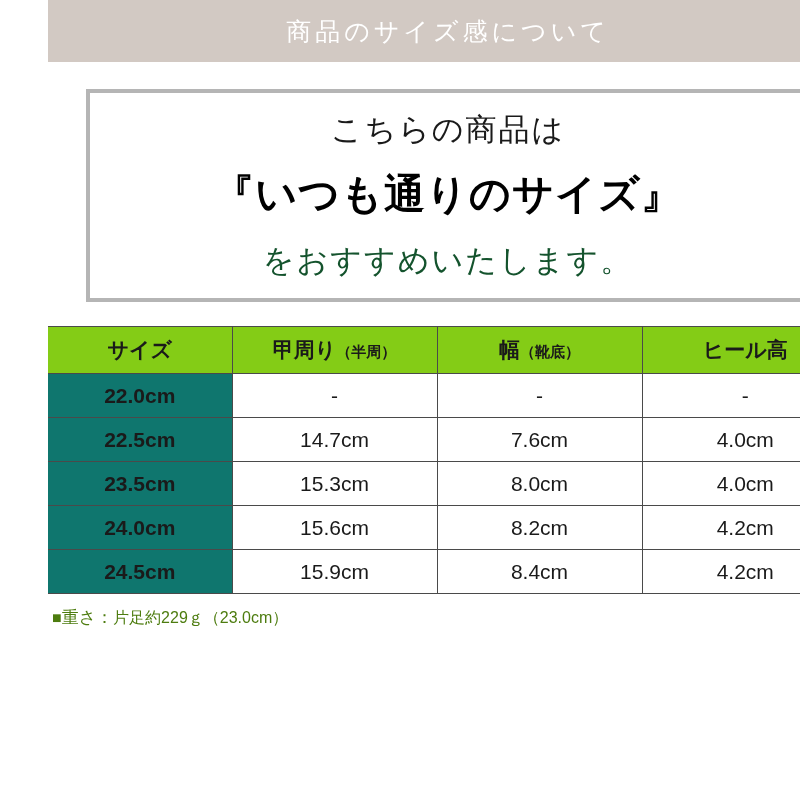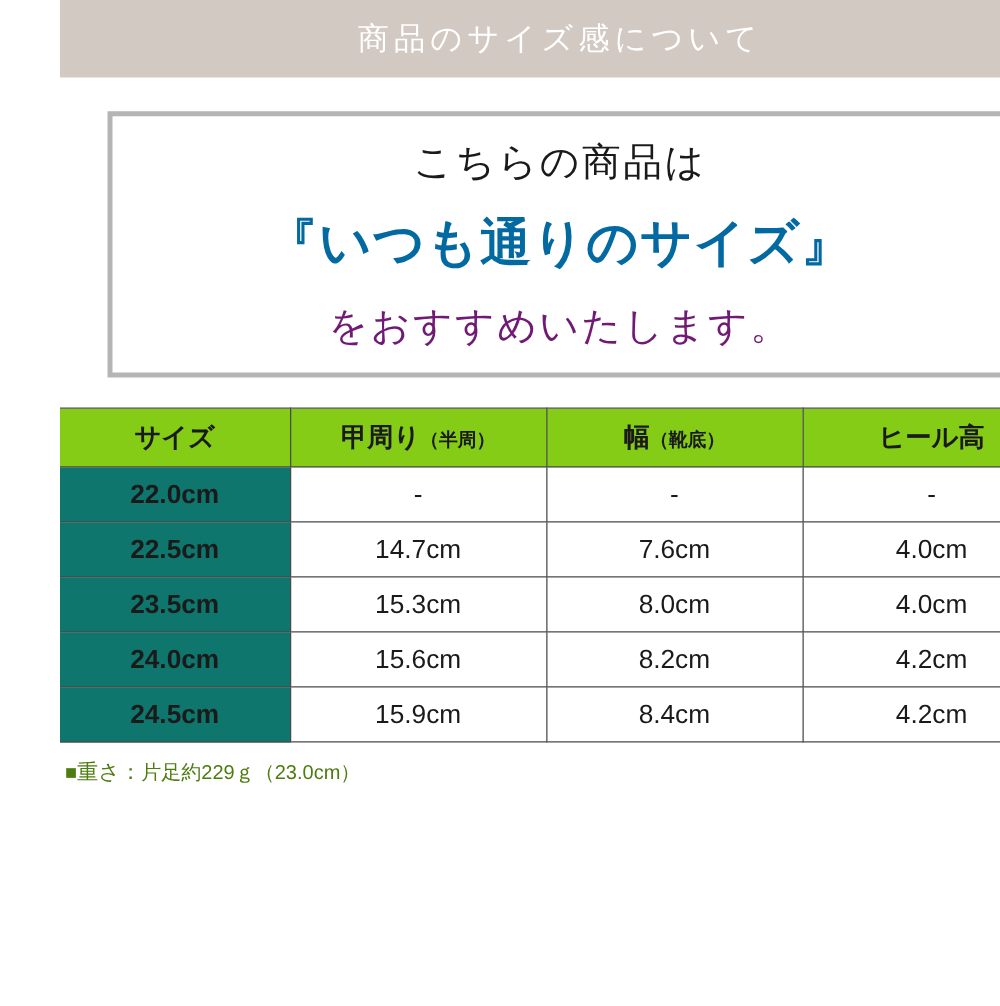--- a/index.html
+++ b/index.html
@@ -55,29 +55,29 @@
   }
   .callout-line1 {
     font-size: 31px;
     color: #1a1a1a;
     letter-spacing: 2px;
     margin-bottom: 16px;
     white-space: nowrap;
   }
   .callout-line2 {
     font-size: 41px;
-    color: #0369a1;
+    color: #000000;
     font-weight: bold;
     letter-spacing: 1px;
     margin-bottom: 18px;
     white-space: nowrap;
   }
   .callout-line3 {
     font-size: 31px;
-    color: #701a75;
+    color: #14532d;
     letter-spacing: 2px;
     white-space: nowrap;
   }
 
   
   .table-wrap {
     margin-top: 24px;
     padding: 0;
   }
   table.size-table {

